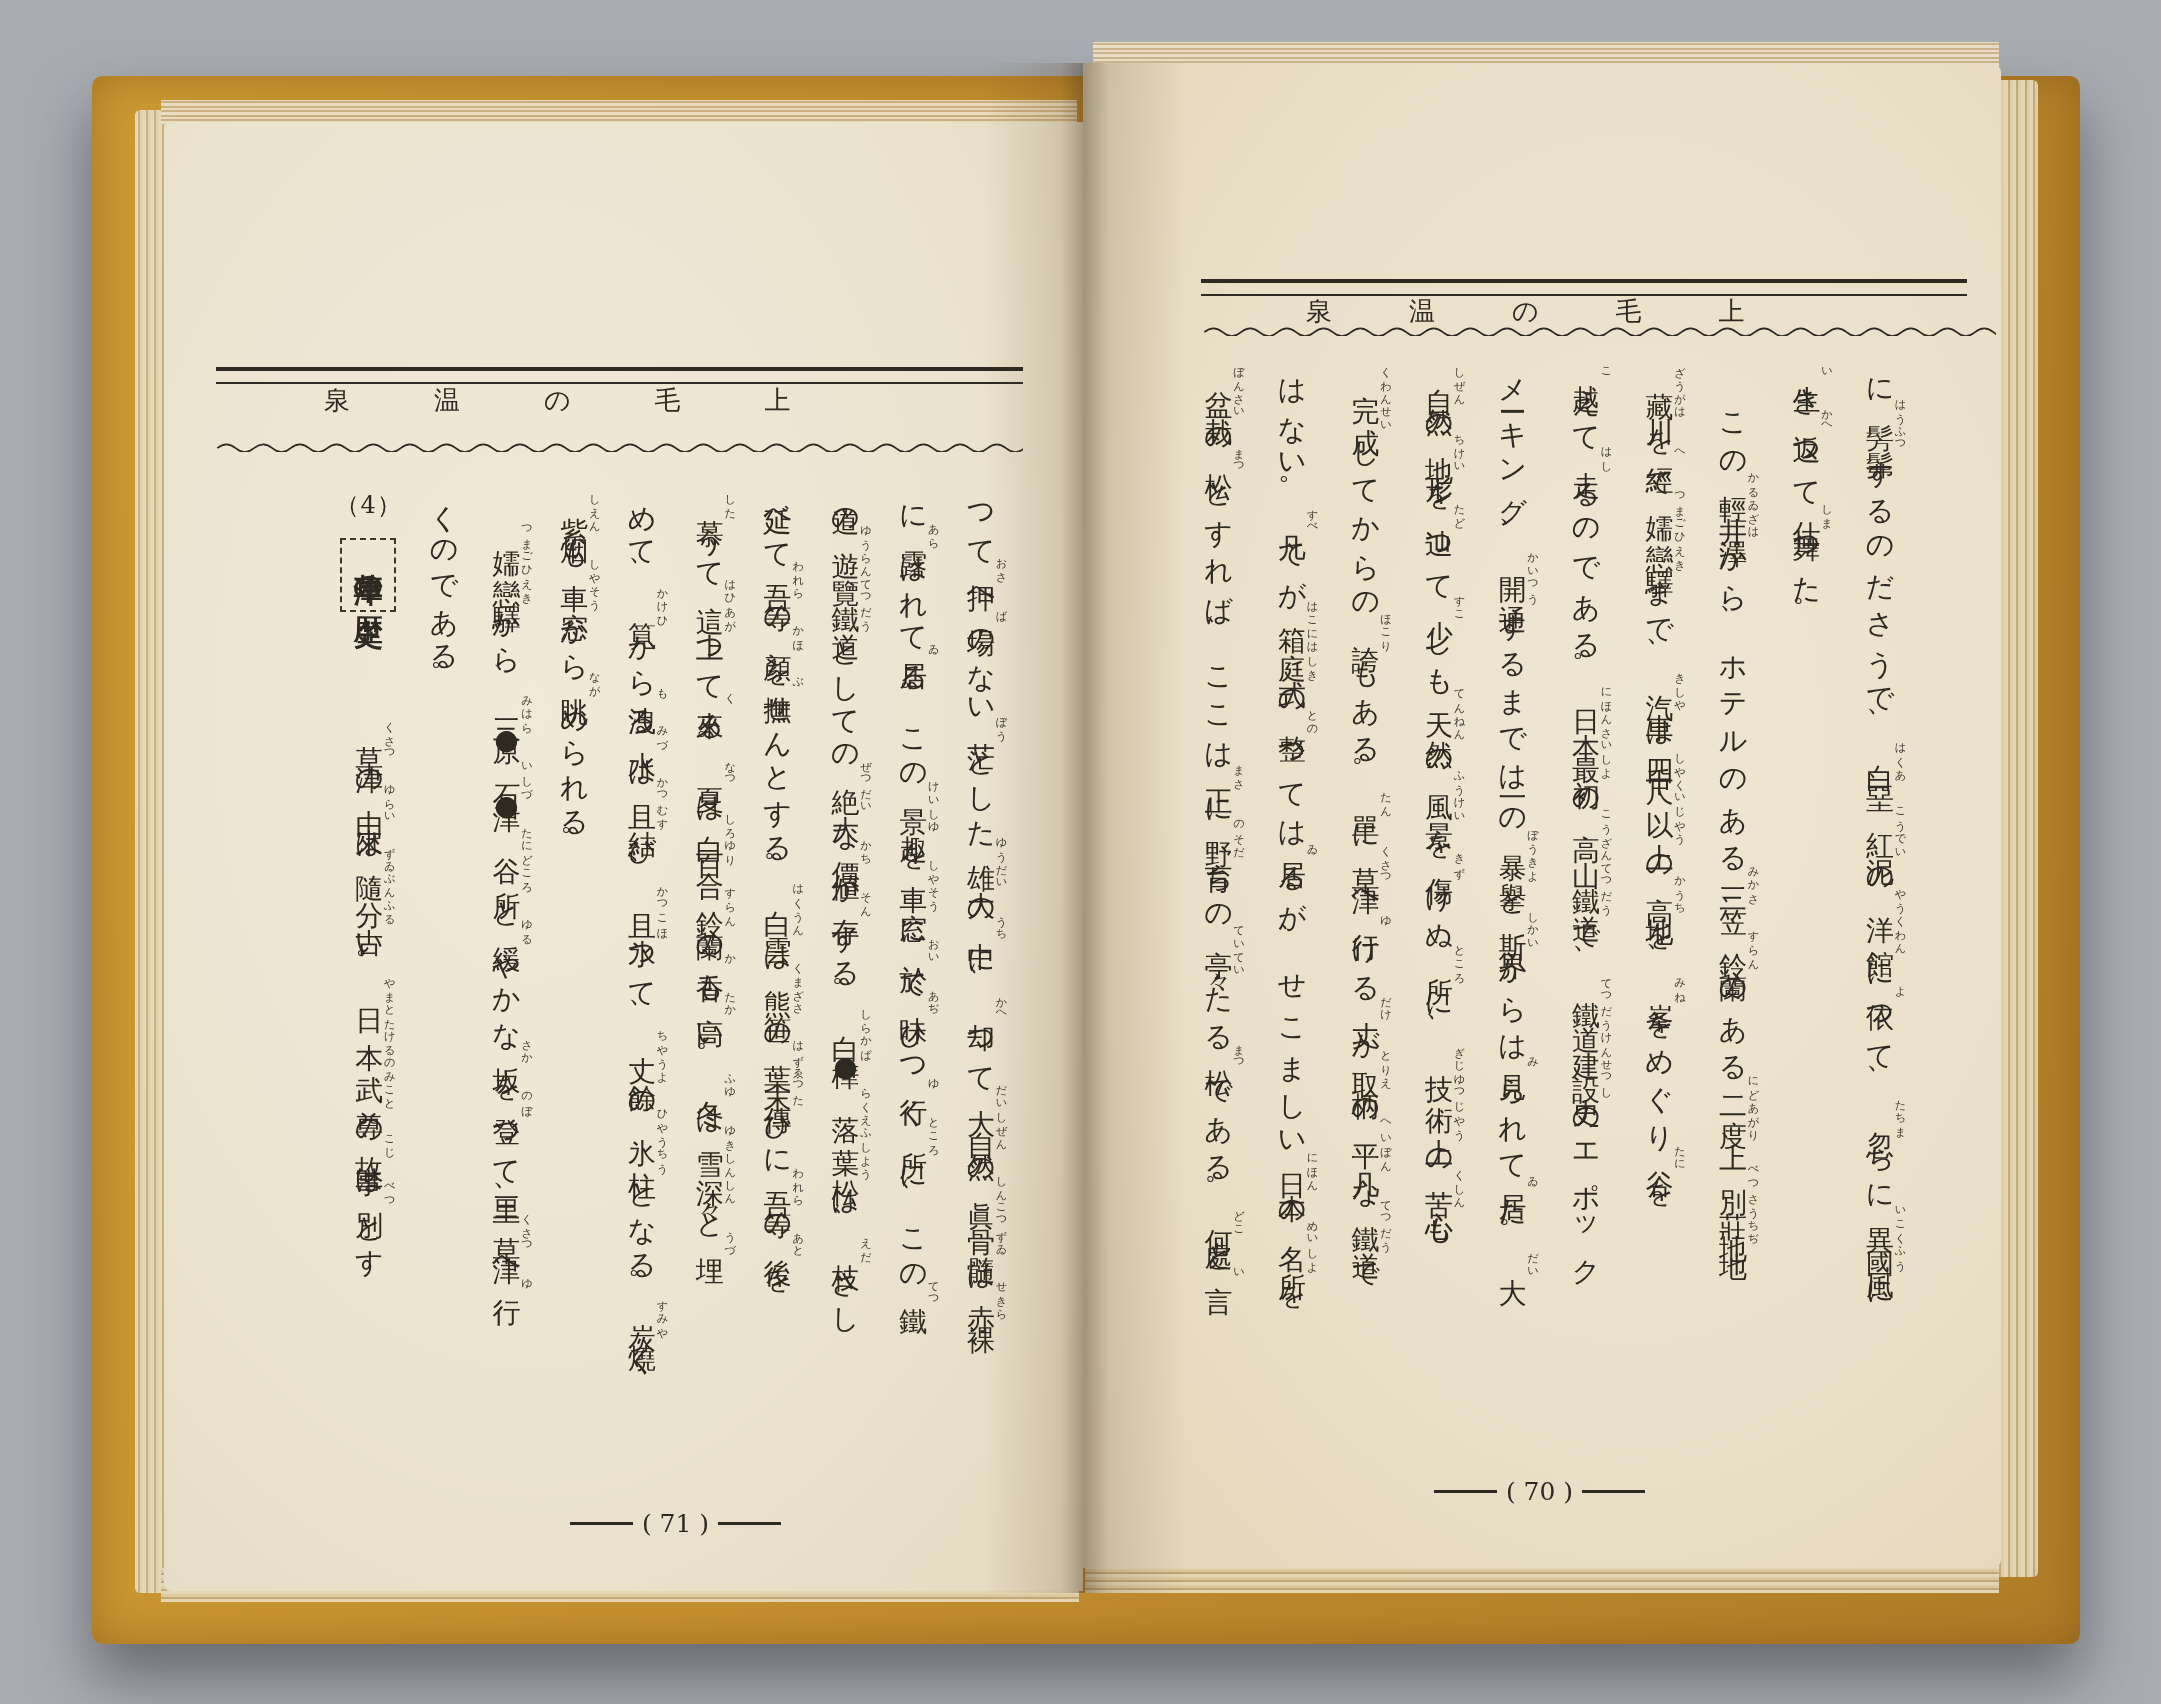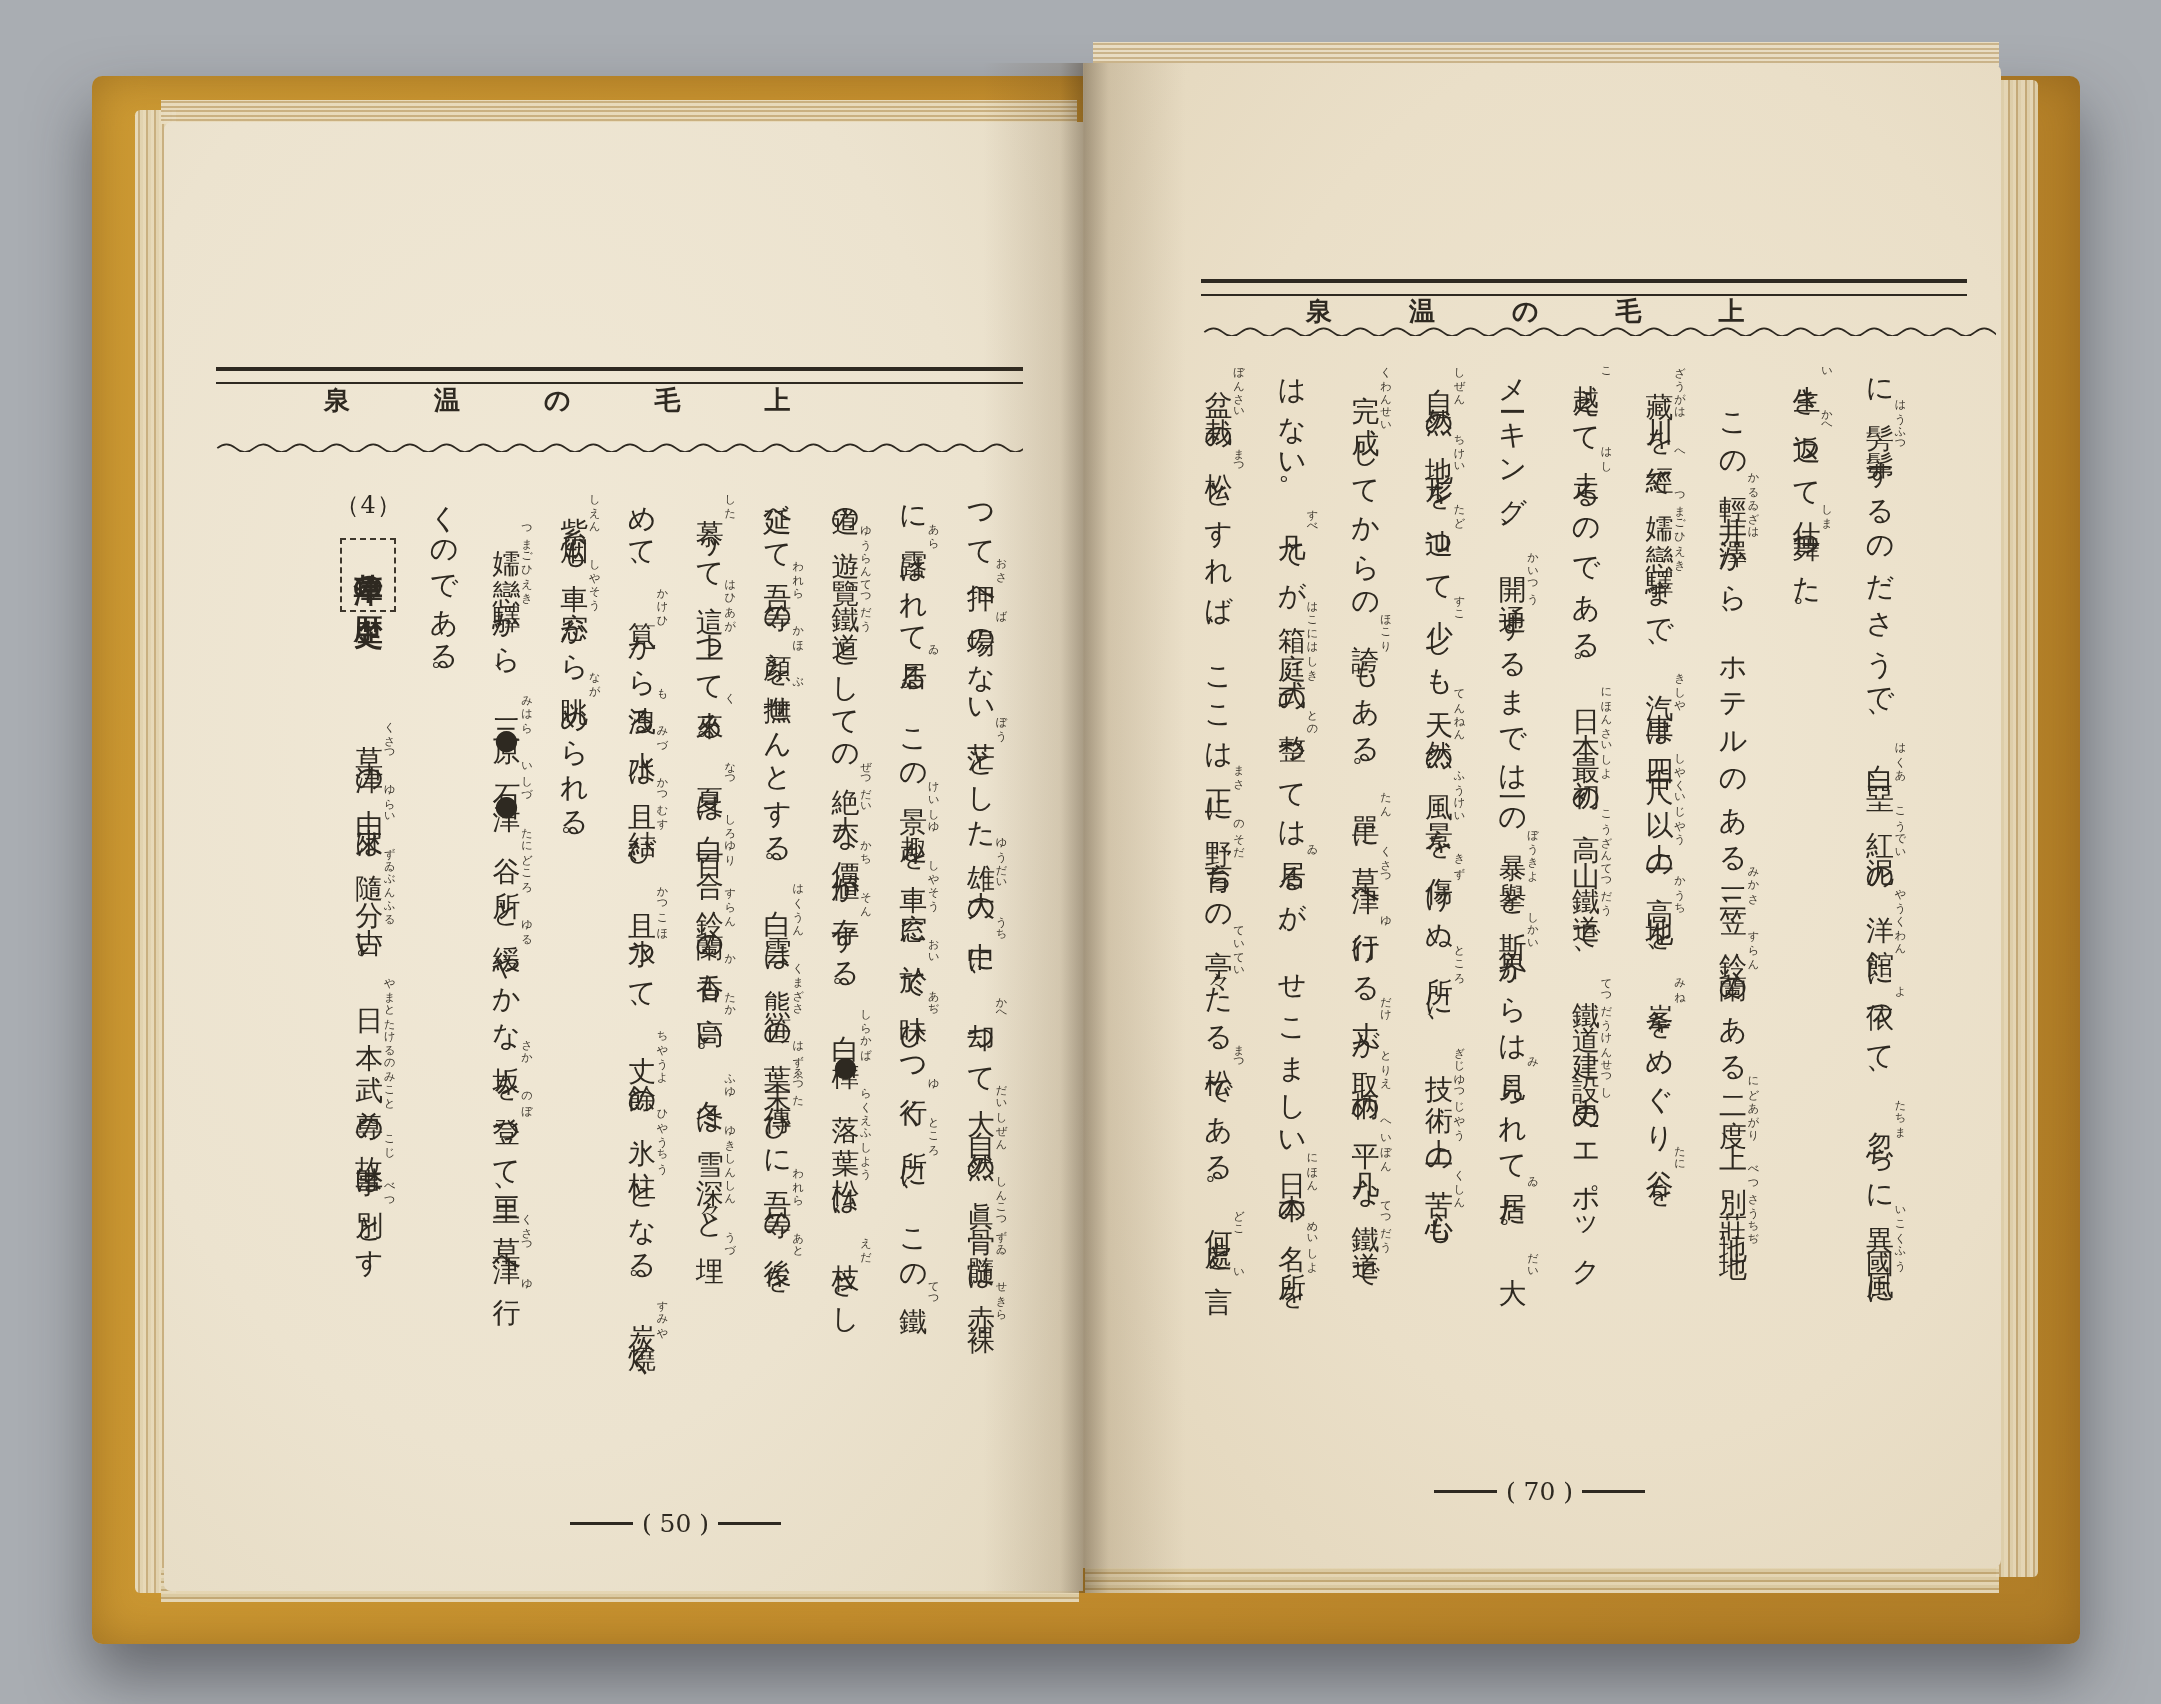--- a/index.html
+++ b/index.html
@@ -41,21 +41,21 @@
     background:radial-gradient(ellipse at 60% 45%, #efe6d2 0%, #eadfc8 60%, #e2d5ba 100%);
     border-radius:0 9.2px 7.9px 0;
   }
   #gutter-shadow{
     position:absolute;left:983px;top:63px;width:203px;height:1530px;pointer-events:none;
     background:linear-gradient(90deg,rgba(0,0,0,0) 0%,rgba(92,66,28,.16) 38%,rgba(56,38,14,.38) 50%,rgba(92,66,28,.16) 62%,rgba(0,0,0,0) 100%);
   }
 
   
   .double-rule{position:absolute;height:11px;border-top:4.6px solid #2e2921;border-bottom:2px solid #2e2921;}
-  .running-head{position:absolute;text-align:center;font-size:26px;white-space:nowrap;font-weight:bold;}
+  .running-head{position:absolute;text-align:center;font-size:26px;white-space:nowrap;}
   .wavy{position:absolute;height:10.5px;}
   .pagenum{position:absolute;display:flex;align-items:center;justify-content:center;gap:9.2px;font-size:25px;}
   .pn-rule{width:63px;height:2.6px;background:#2e2921;display:inline-block;}
 
   
   .cols{
     position:absolute;
     writing-mode:vertical-rl;
     -webkit-writing-mode:vertical-rl;
     font-size:28px;
@@ -132,19 +132,19 @@
       <div class="col">延べて<ruby>吾等<rt>われら</rt></ruby>の<ruby>顏<rt>かほ</rt></ruby>を<ruby>撫<rt>ぶ</rt></ruby>せんとする。<ruby>白雲<rt>はくうん</rt></ruby>は<ruby>熊笹<rt>くまざさ</rt></ruby>の<ruby>葉末<rt>はずゑ</rt></ruby><ruby>傳<rt>つた</rt></ruby>ひに<ruby>吾等<rt>われら</rt></ruby>の<ruby>後<rt>あと</rt></ruby>を</div>
       <div class="col"><ruby>慕<rt>した</rt></ruby>うて<ruby>這上<rt>はひあが</rt></ruby>つて<ruby>來<rt>く</rt></ruby>る。<ruby>夏<rt>なつ</rt></ruby>は<ruby>白百合<rt>しろゆり</rt></ruby>、<ruby>鈴蘭<rt>すゞらん</rt></ruby>の<ruby>香<rt>か</rt></ruby>も<ruby>高<rt>たか</rt></ruby>い。<ruby>冬<rt>ふゆ</rt></ruby>は<ruby>雪深々<rt>ゆきしんしん</rt></ruby>と<ruby>埋<rt>うづ</rt></ruby></div>
       <div class="col">めて、<ruby>筧<rt>かけひ</rt></ruby>から<ruby>洩<rt>も</rt></ruby>る<ruby>水<rt>みづ</rt></ruby>は<ruby>且結<rt>かつむす</rt></ruby>び、<ruby>且氷<rt>かつこほ</rt></ruby>つて、<ruby>丈餘<rt>ちやうよ</rt></ruby>の<ruby>氷柱<rt>ひやうちう</rt></ruby>となる。<ruby>炭燒<rt>すみや</rt></ruby>く</div>
       <div class="col"><ruby>紫烟<rt>しえん</rt></ruby>も<ruby>車窓<rt>しやそう</rt></ruby>から<ruby>眺<rt>なが</rt></ruby>められる。</div>
       <div class="col indent"><ruby>嬬戀驛<rt>つまごひえき</rt></ruby>から、<ruby>三原<rt>みはら</rt></ruby>●<ruby>石津<rt>いしづ</rt></ruby>●<ruby>谷所<rt>たにどころ</rt></ruby>と<ruby>緩<rt>ゆる</rt></ruby>やかな<ruby>坂<rt>さか</rt></ruby>を<ruby>登<rt>のぼ</rt></ruby>つて三里、<ruby>草津<rt>くさつ</rt></ruby>へ<ruby>行<rt>ゆ</rt></ruby></div>
       <div class="col">くのである。</div>
       <div class="col tight"><span class="sec-num">（4）</span><span class="h-box">草津の歴史</span><span class="vgap" style="height: 98px;"></span><ruby>草津<rt>くさつ</rt></ruby>の<ruby>由來<rt>ゆらい</rt></ruby>は<ruby>隨分古<rt>ずゐぶんふる</rt></ruby>い。<ruby>日本武尊<rt>やまとたけるのみこと</rt></ruby>の<ruby>故事<rt>こじ</rt></ruby>は<ruby>別<rt>べつ</rt></ruby>とす</div>
     </div>
   <div class="pagenum" style="left:341px;top:1387px;width:341px;">
     <span class="pn-rule"></span>
-    <span>(  50  )</span>
+    <span>(  71  )</span>
     <span class="pn-rule"></span>
   </div>
 </div>
 
 <div id="gutter-shadow"></div>
 
 
 </body></html>

